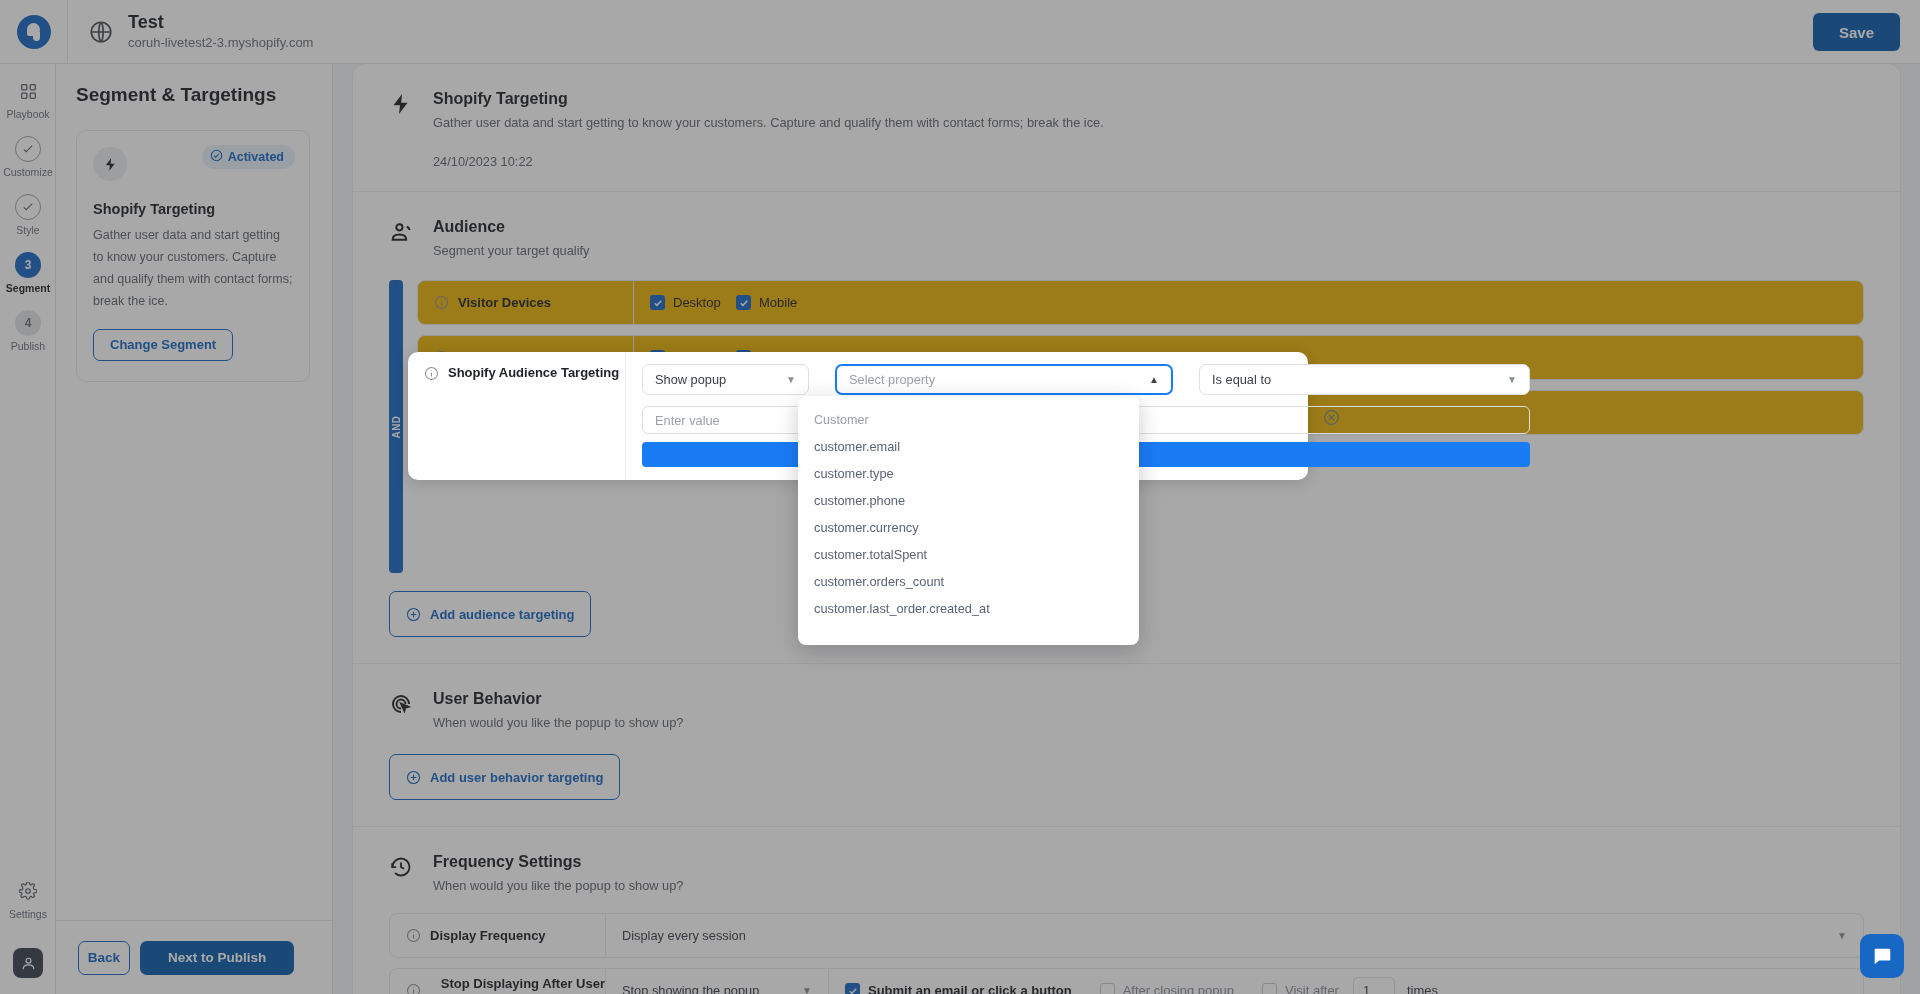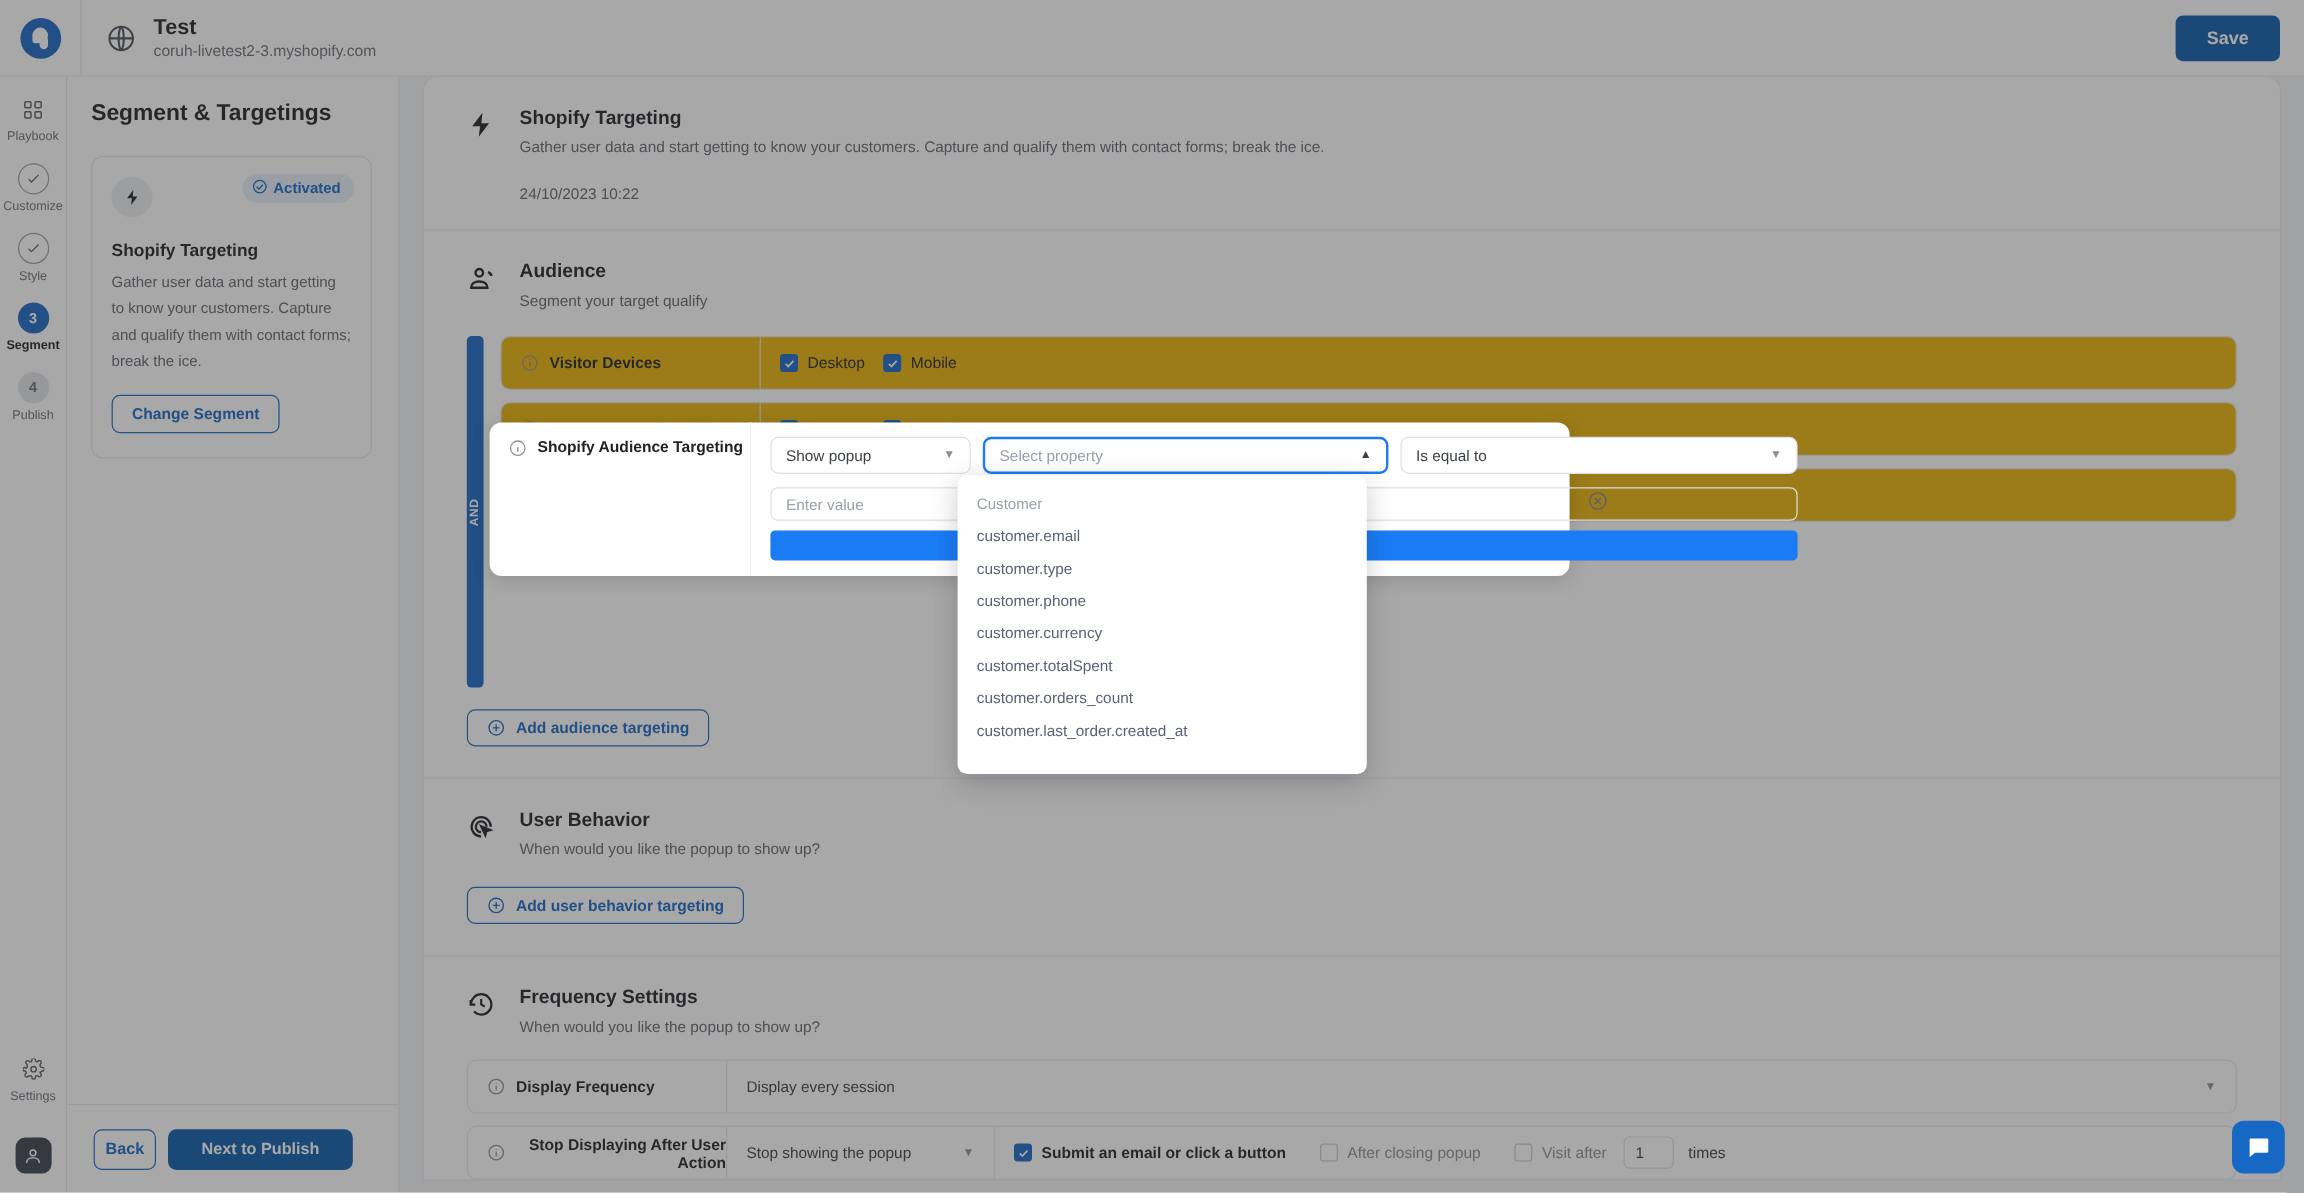--- a/index.html
+++ b/index.html
@@ -42,21 +42,21 @@
     position: absolute; right: 20px; top: 13px;
     background: #0b5cab; color: #fff; border: none; border-radius: 6px;
     padding: 0 26px; height: 38px; font-size: 15px; font-weight: 700;
     font-family: inherit; cursor: pointer;
   }
 
   
   .rail {
     position: absolute; left: 0; top: 64px; width: 56px; height: 930px;
     background: #fff; border-right: 1px solid #e3e6ea;
-    display: flex; flex-direction: column; align-items: center; padding-top: 14px;
+    display: flex; flex-direction: column; align-items: flex-start; padding-top: 14px;
   }
   .rail-item { width: 56px; text-align:center; margin-bottom: 16px; cursor: pointer; }
   .rail-ic {
     width: 26px; height: 26px; margin: 0 auto 4px; border-radius: 50%;
     display:flex; align-items:center; justify-content:center;
     font-size: 12px; color:#6b7079;
   }
   .rail-ic.ring { border: 1px solid #9aa0a8; }
   .rail-ic.filled { background:#1767c4; color:#fff; font-weight:700; border:none; }
   .rail-ic.grey { background:#e2e4e7; color:#6b7079; font-weight:700; }
@@ -161,21 +161,21 @@
     position: absolute; left: 408px; top: 352px; width: 900px; height: 128px;
     background:#fff; border-radius: 10px; box-shadow: 0 3px 16px rgba(0,0,0,.14);
     z-index: 40; display:flex; padding: 0;
   }
   .hl-label {
     width: 218px; flex: 0 0 218px; display:flex; align-items:flex-start; gap: 9px;
     padding: 12px 0 0 16px; border-right:1px solid #eceef1; height: 100%;
   }
   .hl-label .t { font-size: 13px; font-weight:700; color:#1f2226; line-height: 18px; }
   .hl-body { flex:1; padding: 12px 16px 0 16px; }
-  .hl-line1 { display:flex; gap: 10px; }
+  .hl-line1 { display:flex; gap: 26px; }
   .sel {
     height: 31px; border:1px solid #dcdfe3; border-radius: 7px; background:#fff;
     display:flex; align-items:center; justify-content:space-between;
     padding: 0 12px; font-size: 12.8px; color:#3c4148; cursor:pointer;
   }
   .sel.focus { border: 2px solid #1a7cf5; }
   .sel.ph { color:#9aa0a8; }
   .chev { font-size: 10px; color:#8a9099; }
   .hl-input {
     margin-top: 11px; height: 28px; border:1px solid #dcdfe3; border-radius:6px;
@@ -196,21 +196,21 @@
     z-index: 60; padding: 12px 0 10px 0; overflow:hidden;
   }
   .dd-group { font-size: 12.6px; color:#9aa0a8; padding: 5px 0 6px 16px; }
   .dd-item {
     font-size: 12.8px; color:#5a6275; padding: 6px 0 6px 16px; cursor:pointer;
   }
 
   
   .addbtn {
     margin: 18px 0 0 36px; border: 1px solid #1767c4; color:#1767c4; background:#fff;
-    border-radius: 7px; height: 31px; padding: 0 16px; font-size: 13px; font-weight:700;
+    border-radius: 7px; height: 46px; padding: 0 16px; font-size: 13px; font-weight:700;
     display:inline-flex; align-items:center; gap: 9px; font-family:inherit; cursor:pointer;
   }
   .plus-ic { width: 15px; height:15px; }
   .freq-row {
     border:1px solid #e6e8eb; border-radius:8px; height: 45px; display:flex; align-items:center;
     margin-bottom: 10px; background:#fff;
   }
   .freq-label {
     width: 216px; flex:0 0 216px; display:flex; align-items:center; gap:9px; padding-left:16px;
     border-right:1px solid #e6e8eb; height:100%;

